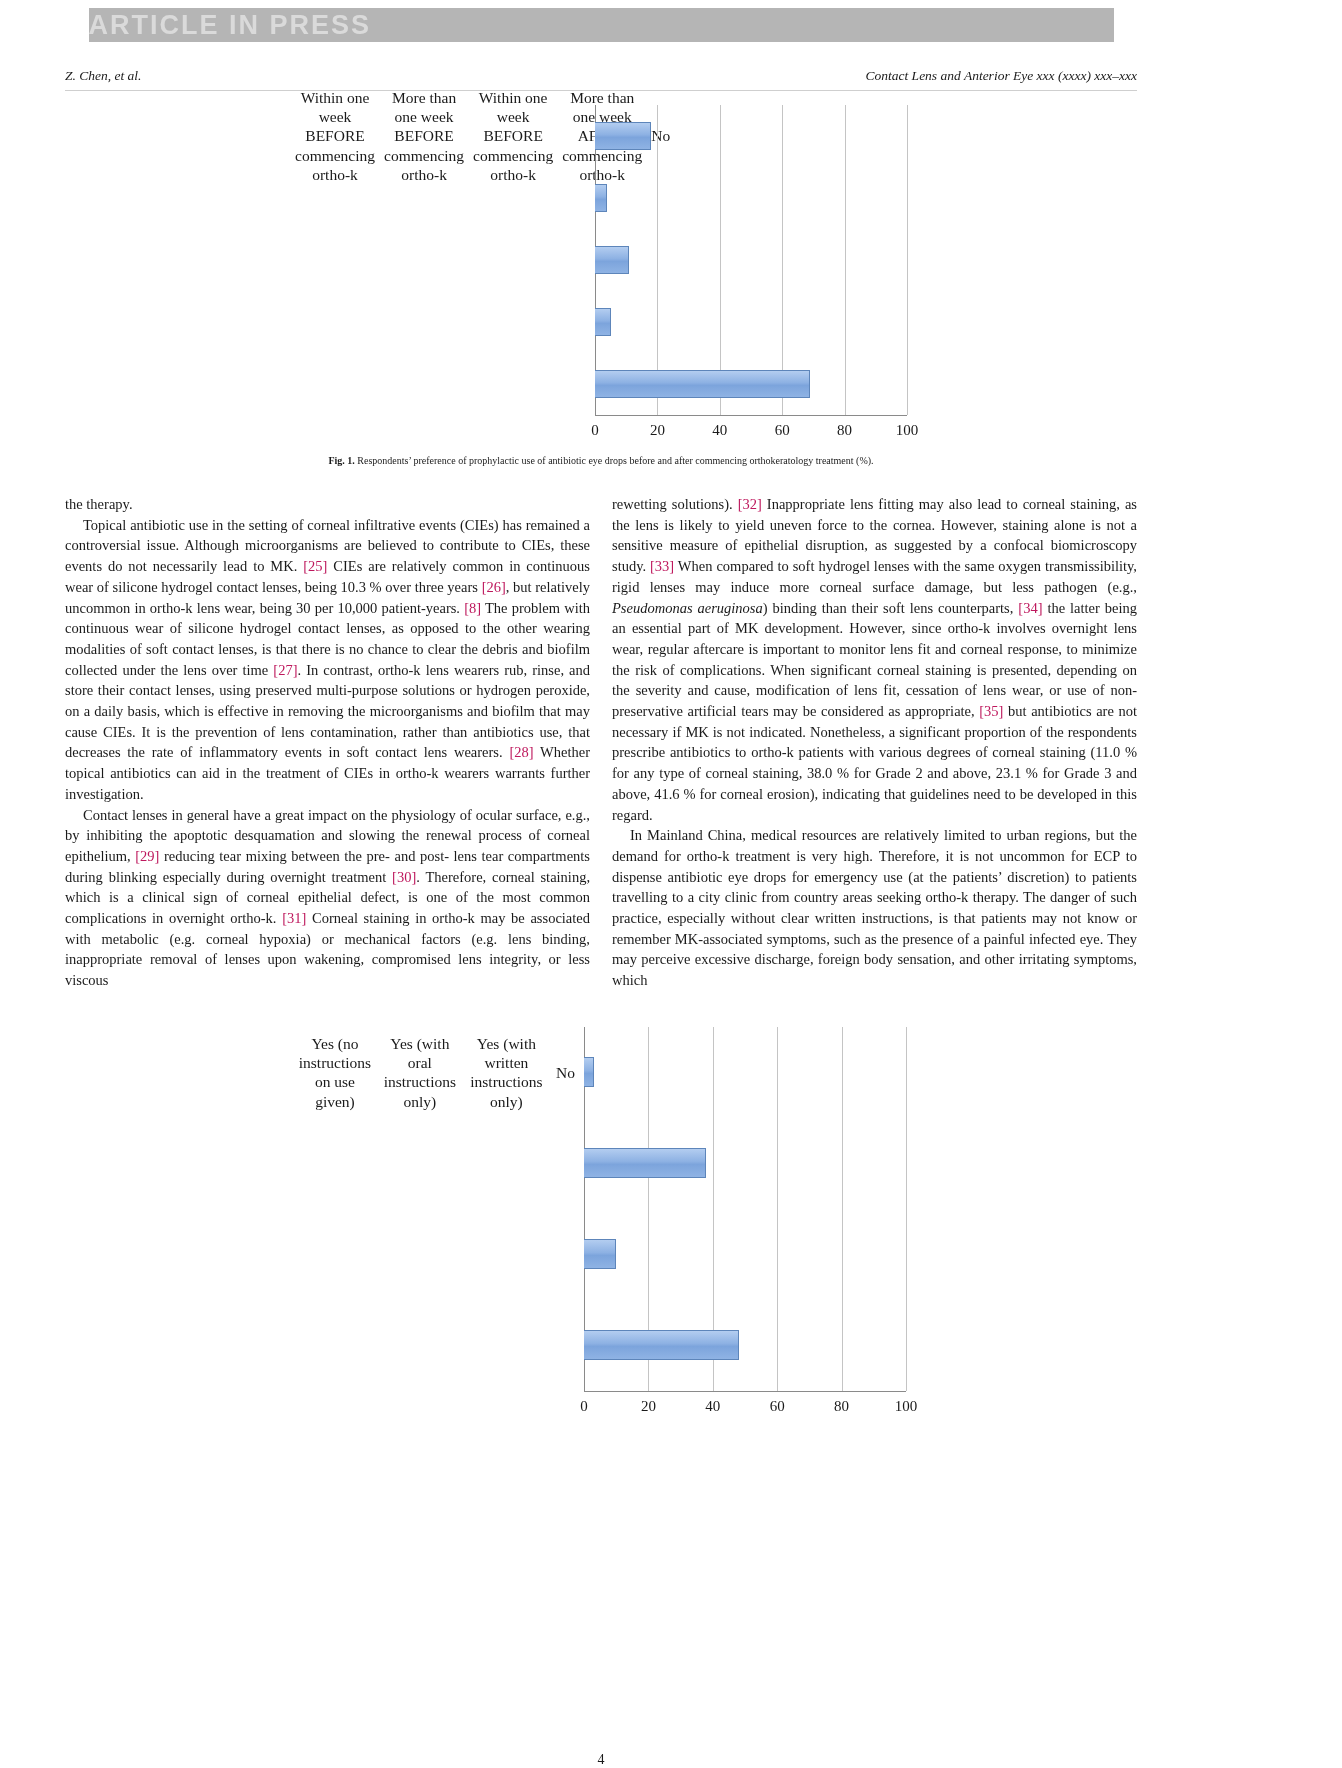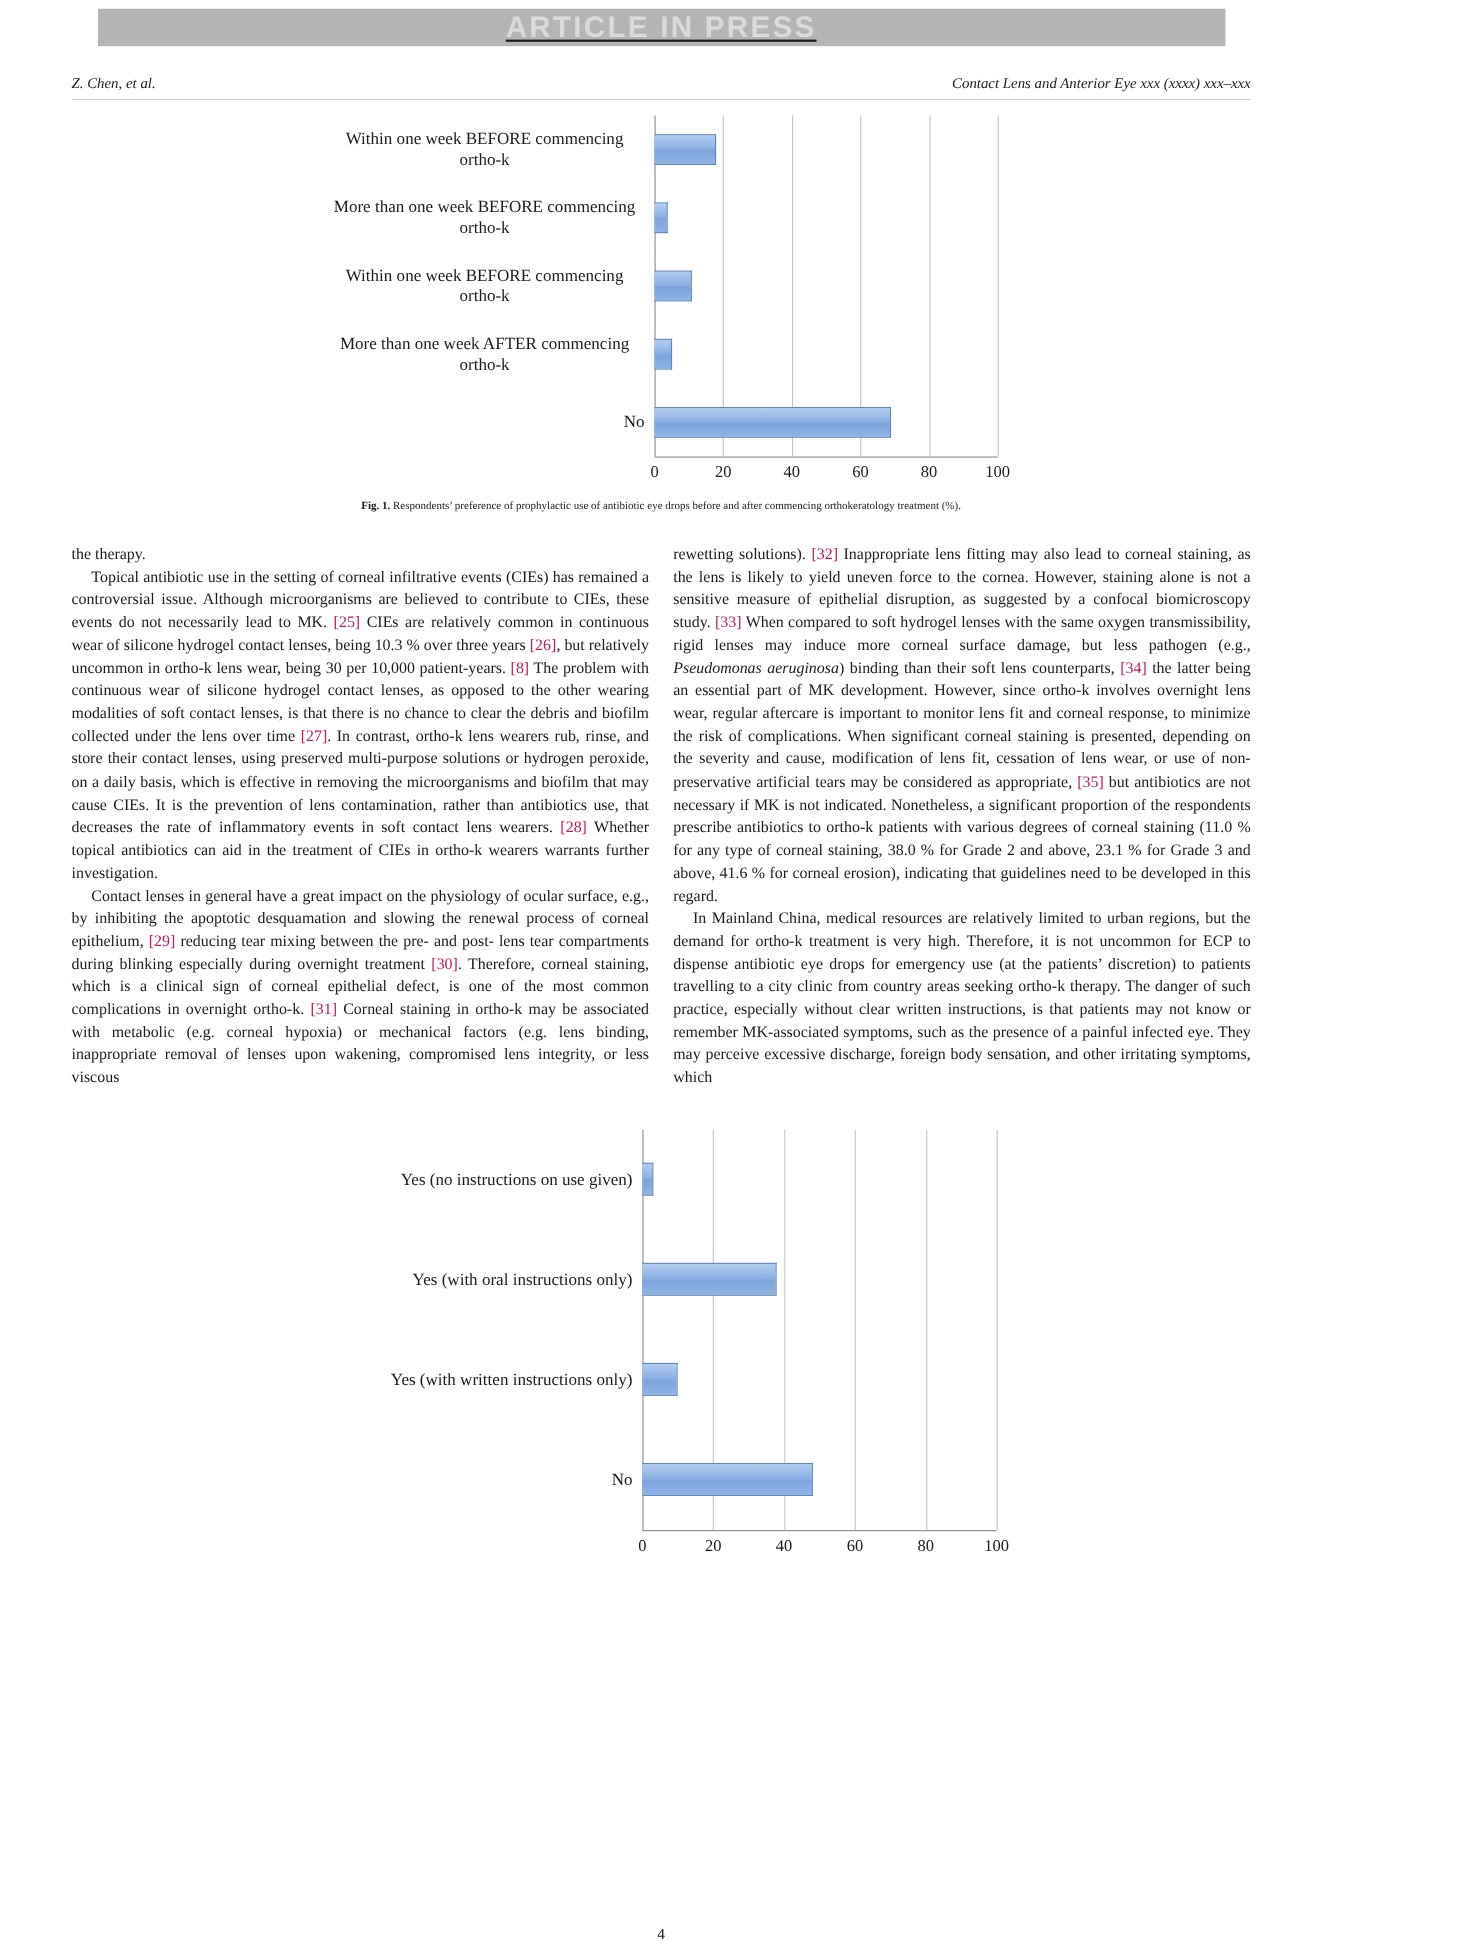--- a/index.html
+++ b/index.html
@@ -11,21 +11,21 @@
     position: relative;
     overflow: hidden;
   }
   .content { width: 1072px; margin-left: 65px; }
 
   
   .banner {
     margin: 8px auto 0 auto;
     width: 1025px; height: 34px;
     background: #b5b5b5;
-    display: flex; align-items: center; justify-content: center; text-decoration: underline;
+    display: flex; align-items: center; 
   }
   .banner-text {
     font-family: "Liberation Sans", sans-serif;
     font-weight: bold; font-size: 27px;
     color: #dadada; letter-spacing: 2px;
   }
 
   
   .header-row {
     display: flex; justify-content: space-between; align-items: baseline;
@@ -36,21 +36,21 @@
 
   
   .figure { }
   .fig1 { margin-top: 14px; }
   .fig2 { margin-top: 36px; }
   .chart { font-size: 15.5px; }
   .chart-wrap { margin: 0 auto; }
   .fig1 .chart-wrap { width: 612px; }
   .fig2 .chart-wrap { width: 610px; }
   .chart-main { display: flex; }
-  .labels-col { display: flex; flex-direction: column; }
+  .labels-col { display: flex; }
   .fig1 .labels-col, .fig1 .ticks-spacer { width: 300px; }
   .fig2 .labels-col, .fig2 .ticks-spacer { width: 288px; }
   .cat-label {
     display: flex; align-items: center; justify-content: flex-end;
     padding-right: 9px; box-sizing: border-box;
     line-height: 1.25; color: #1a1a1a;
   }
   .cat-label > span { max-width: 100%; text-align: center; display: inline-block; }
   .fig1 .cat-label, .fig1 .bar-row { height: 62px; }
   .fig2 .cat-label, .fig2 .bar-row { height: 91px; }

